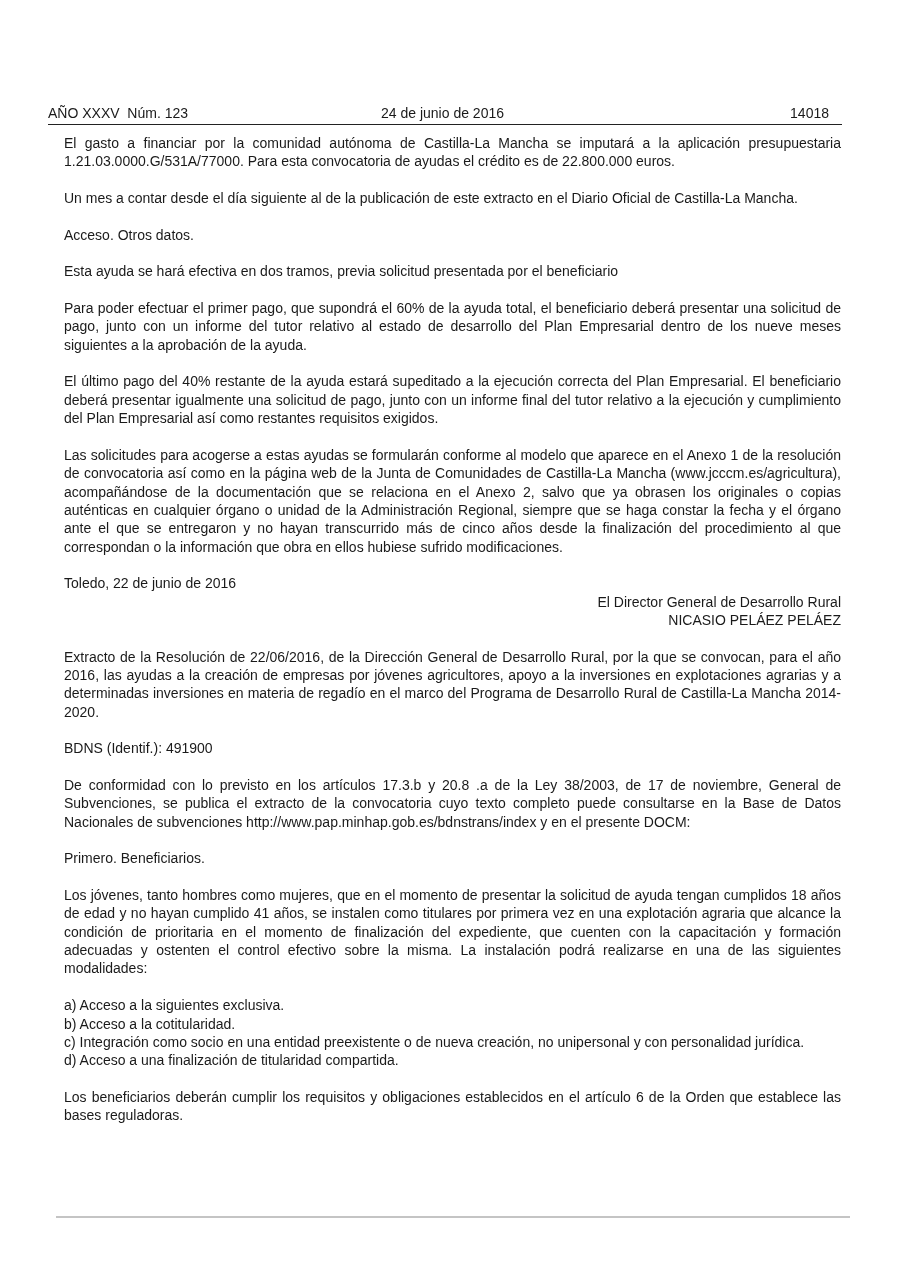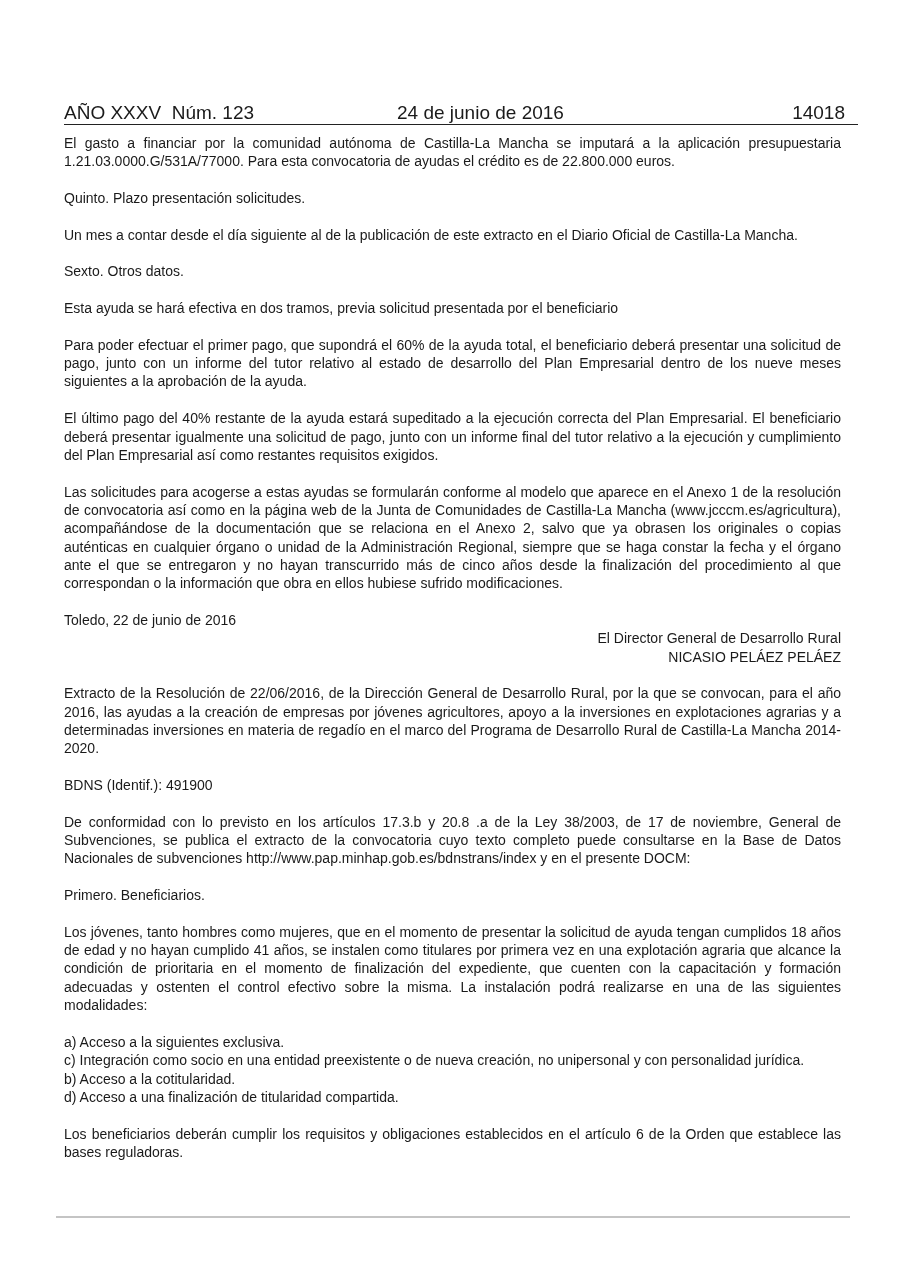--- a/index.html
+++ b/index.html
@@ -10,25 +10,25 @@
   body {
     width: 905px;
     height: 1280px;
     position: relative;
     overflow: hidden;
     font-family: "Liberation Sans", sans-serif;
     color: #1a1a1a;
   }
   .page-header {
     position: absolute;
-    left: 64px;
+    left: 48px;
     top: 104px;
     width: 794px;
     height: 20px;
-    font-size: 19px;
+    font-size: 14px;
     line-height: 18px;
     border-bottom: 1.6px solid #222;
   }
   .page-header .left {
     position: absolute;
     left: 0;
     top: 0;
   }
   .page-header .center {
     position: absolute;
@@ -84,39 +84,38 @@
 <body>
 
 <div class="page-header">
   <span class="left" style="white-space: pre;">AÑO XXXV  Núm. 123</span>
   <span class="center">24 de junio de 2016</span>
   <span class="right">14018</span>
 </div>
 
 <div class="body-text">
   <p>El gasto a financiar por la comunidad autónoma de Castilla-La Mancha se imputará a la aplicación presupuestaria 1.21.03.0000.G/531A/77000. Para esta convocatoria de ayudas el crédito es de 22.800.000 euros.</p>
-  <p class="nojust">Quinto. Plazo presentación solicitudes.</p>
   <p>Un mes a contar desde el día siguiente al de la publicación de este extracto en el Diario Oficial de Castilla-La Mancha.</p>
-  <p class="nojust">Sexto. Otros datos.</p>
+  <p class="nojust">Acceso. Otros datos.</p>
   <p class="nojust">Esta ayuda se hará efectiva en dos tramos, previa solicitud presentada por el beneficiario</p>
   <p>Para poder efectuar el primer pago, que supondrá el 60% de la ayuda total, el beneficiario deberá presentar una solicitud de pago, junto con un informe del tutor relativo al estado de desarrollo del Plan Empresarial dentro de los nueve meses siguientes a la aprobación de la ayuda.</p>
   <p>El último pago del 40% restante de la ayuda estará supeditado a la ejecución correcta del Plan Empresarial. El bene­ficiario deberá presentar igualmente una solicitud de pago, junto con un informe final del tutor relativo a la ejecución y cumplimiento del Plan Empresarial así como restantes requisitos exigidos.</p>
   <p>Las solicitudes para acogerse a estas ayudas se formularán conforme al modelo que aparece en el Anexo 1 de la resolución de convocatoria así como en la página web de la Junta de Comunidades de Castilla-La Mancha (www.jcccm.es/agricultura), acompañándose de la documentación que se relaciona en el Anexo 2, salvo que ya obrasen los originales o copias auténticas en cualquier órgano o unidad de la Administración Regional, siempre que se haga constar la fecha y el órgano ante el que se entregaron y no hayan transcurrido más de cinco años desde la finalización del procedimiento al que correspondan o la información que obra en ellos hubiese sufrido modificaciones.</p>
   <p class="nojust tight">Toledo, 22 de junio de 2016</p>
   <div class="signature">
     <div>El Director General de Desarrollo Rural</div>
     <div>NICASIO PELÁEZ PELÁEZ</div>
   </div>
   <p>Extracto de la Resolución de 22/06/2016, de la Dirección General de Desarrollo Rural, por la que se convocan, para el año 2016, las ayudas a la creación de empresas por jóvenes agricultores, apoyo a la inversiones en explotacio­nes agrarias y a determinadas inversiones en materia de regadío en el marco del Programa de Desarrollo Rural de Castilla-La Mancha 2014-2020.</p>
   <p class="nojust">BDNS (Identif.): 491900</p>
   <p>De conformidad con lo previsto en los artículos 17.3.b y 20.8 .a de la Ley 38/2003, de 17 de noviembre, General de Subvenciones, se publica el extracto de la convocatoria cuyo texto completo puede consultarse en la Base de Datos Nacionales de subvenciones http://www.pap.minhap.gob.es/bdnstrans/index y en el presente DOCM:</p>
   <p class="nojust">Primero. Beneficiarios.</p>
   <p>Los jóvenes, tanto hombres como mujeres, que en el momento de presentar la solicitud de ayuda tengan cumplidos 18 años de edad y no hayan cumplido 41 años, se instalen como titulares por primera vez en una explotación agraria que alcance la condición de prioritaria en el momento de finalización del expediente, que cuenten con la capacitación y formación adecuadas y ostenten el control efectivo sobre la misma. La instalación podrá realizarse en una de las siguientes modalidades:</p>
   <div class="list">
     <div>a) Acceso a la siguientes exclusiva.</div>
+    <div>b) Acceso a la cotitularidad.</div>
     <div>c) Integración como socio en una entidad preexistente o de nueva creación, no unipersonal y con personalidad jurídica.</div>
-    <div>b) Acceso a la cotitularidad.</div>
     <div>d) Acceso a una finalización de titularidad compartida.</div>
   </div>
   <p class="tight">Los beneficiarios deberán cumplir los requisitos y obligaciones establecidos en el artículo 6 de la Orden que esta­blece las bases reguladoras.</p>
 </div>
 
 <div class="page-footer-rule"></div>
 
 </body></html>

